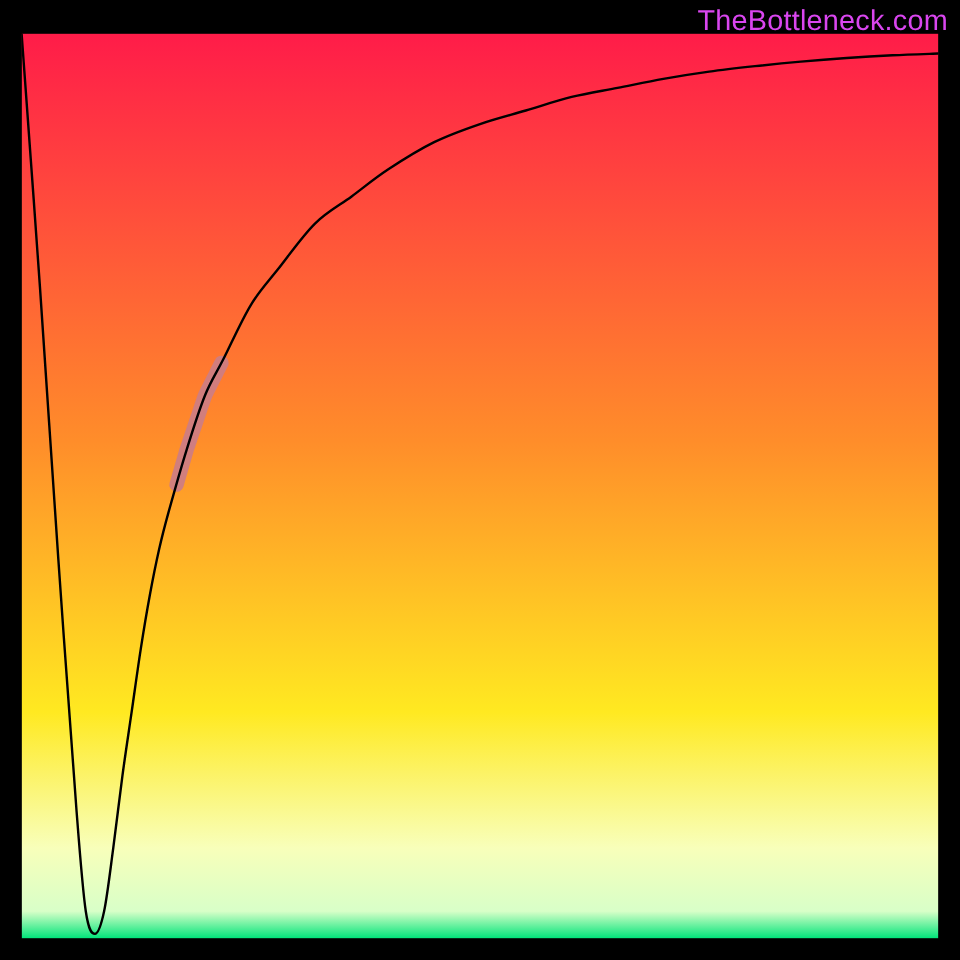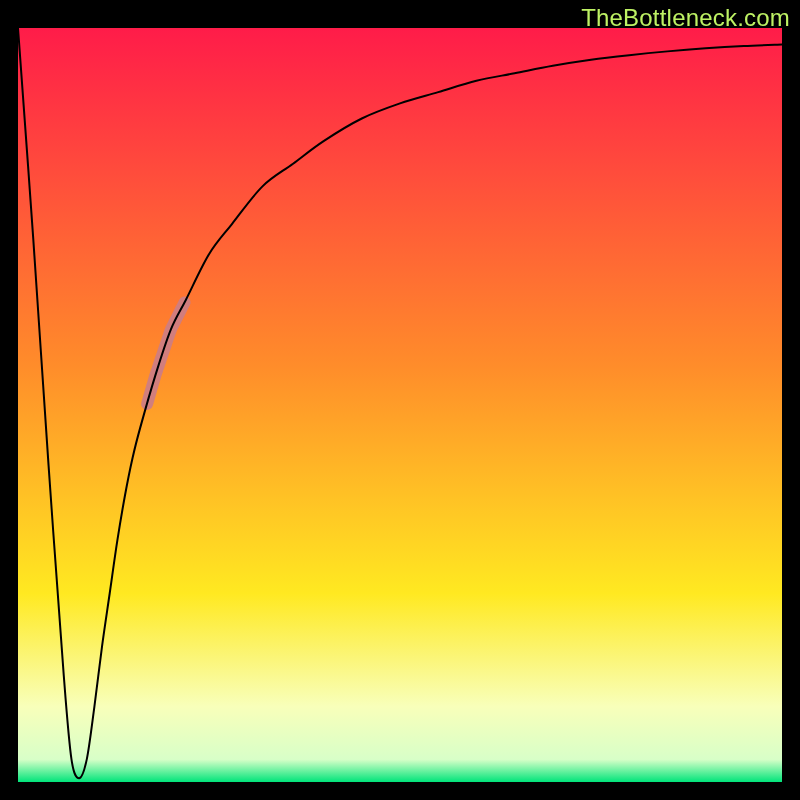--- a/index.html
+++ b/index.html
@@ -14,21 +14,21 @@
   .frame {
     position: relative;
     width: 800px;
     height: 800px;
     background: #000;
   }
   .watermark {
     position: absolute;
     top: 4px;
     right: 10px;
-    color: #bef264;
+    color: #d946ef;
     font-size: 24px;
     font-weight: 400;
     letter-spacing: 0.2px;
     z-index: 5;
   }
   .plot-wrap {
     position: absolute;
     left: 18px;
     top: 28px;
     width: 764px;

